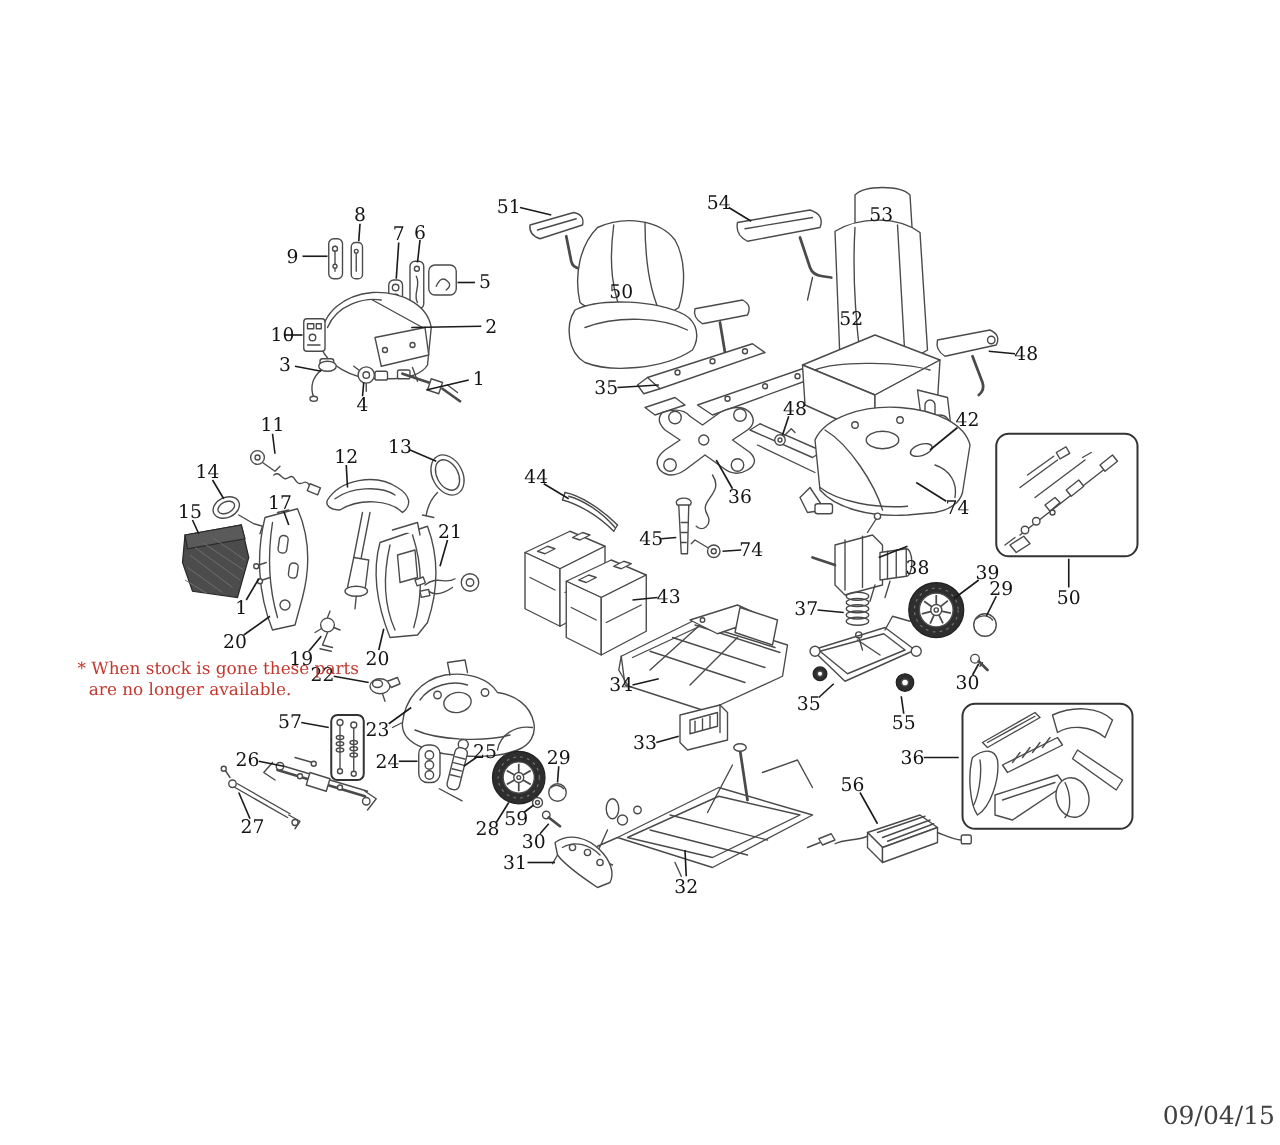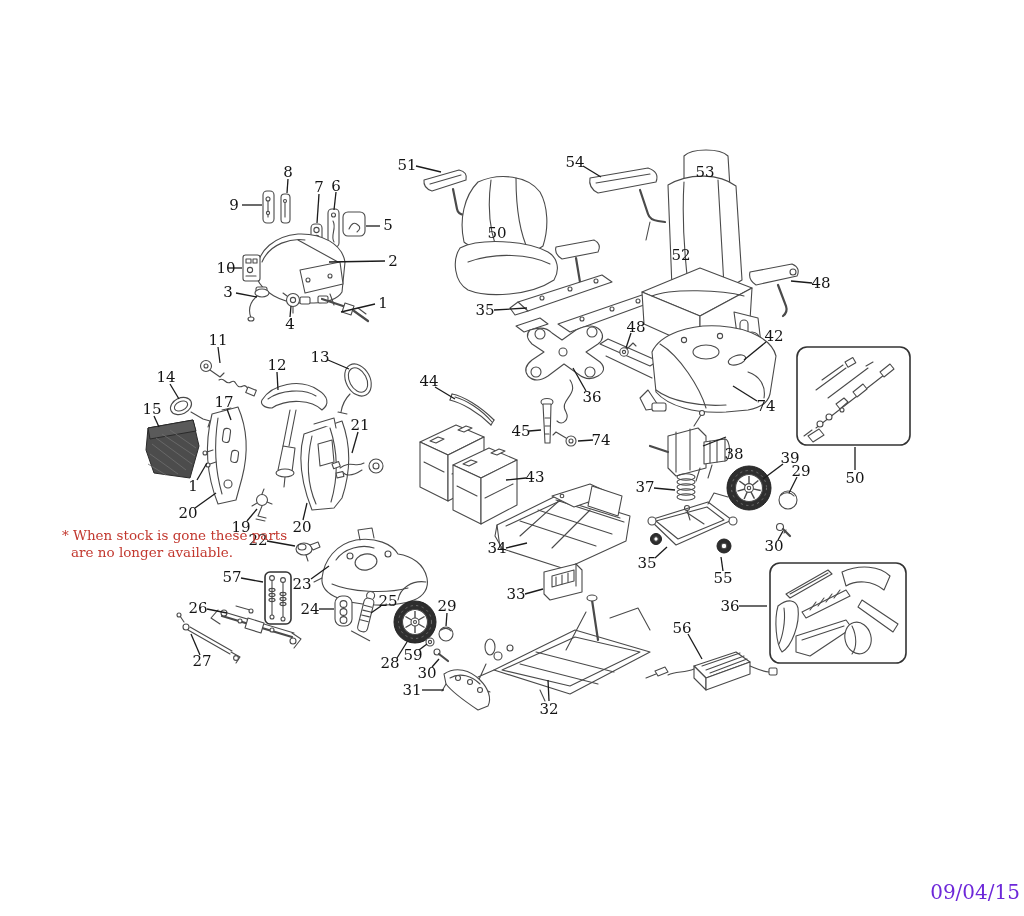--- a/index.html
+++ b/index.html
@@ -5,21 +5,21 @@
   html,body{margin:0;padding:0;background:#fff;}
   #stage{position:relative;width:1024px;height:916px;background:#ffffff;overflow:hidden;
          font-family:"DejaVu Serif", serif;}
   #art{position:absolute;left:0;top:0;}
   .co{position:absolute;transform:translate(-50%,-50%);font:15px "DejaVu Serif", serif;
       color:#141414;white-space:nowrap;}
   .note{position:absolute;left:62px;top:527px;color:#c2382f;font:13.5px "DejaVu Serif", serif;
         line-height:17px;}
   .note .l2{margin-left:9px;}
   .date{position:absolute;left:930px;top:880px;width:90px;text-align:right;
-        font:20px "DejaVu Serif", serif;color:#6d28d9;}
+        font:20px "DejaVu Serif", serif;color:#404040;}
   
   .p{fill:#fff;stroke:#4a4a4a;stroke-width:1.1;stroke-linejoin:round;stroke-linecap:round;}
   .ln{fill:none;stroke:#4a4a4a;stroke-width:1.1;stroke-linejoin:round;stroke-linecap:round;}
   .ln2{fill:none;stroke:#4a4a4a;stroke-width:2.2;stroke-linecap:round;}
   .dk{fill:#2e2e2e;stroke:#222;stroke-width:1;}
   .gy{fill:#4c4c4c;stroke:#2a2a2a;stroke-width:1;}
   .ld{stroke:#1b1b1b;stroke-width:1.3;}
   .bx{fill:#fff;stroke:#333;stroke-width:1.6;}
 </style>
 </head>

